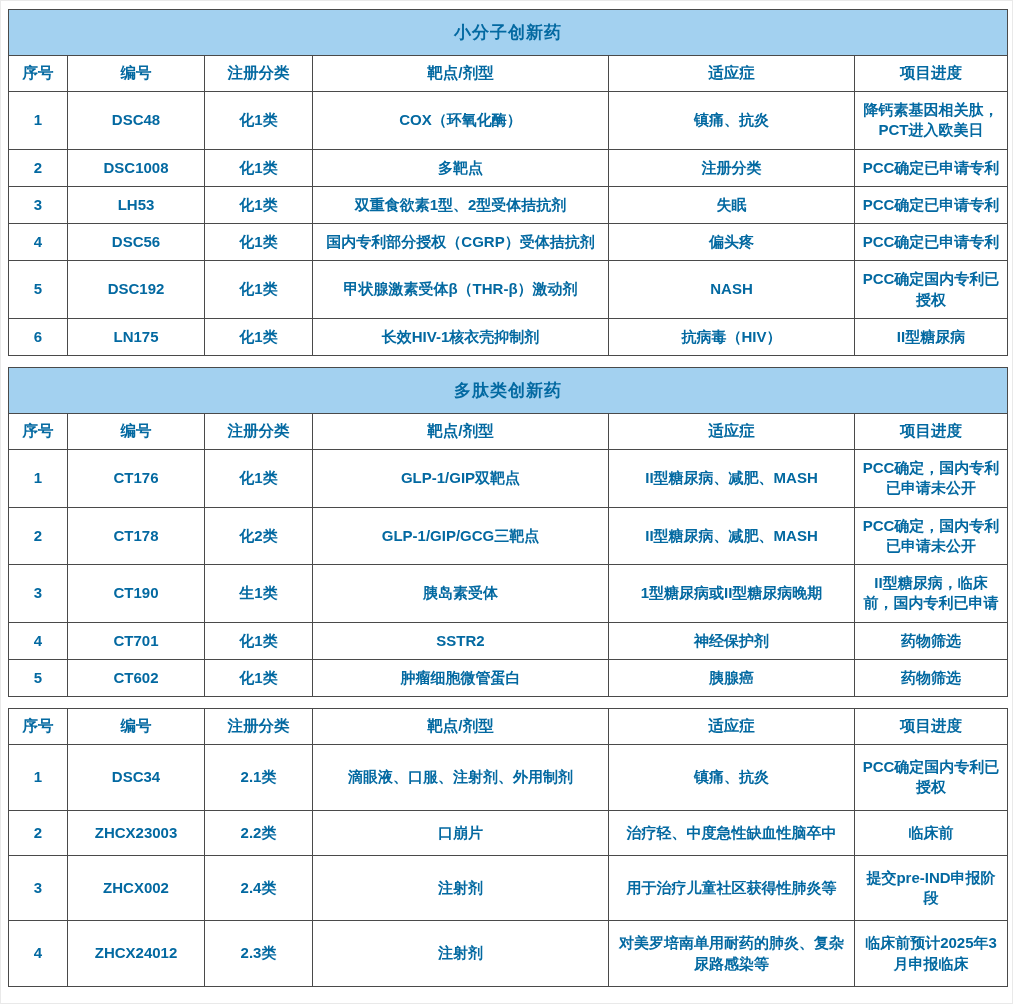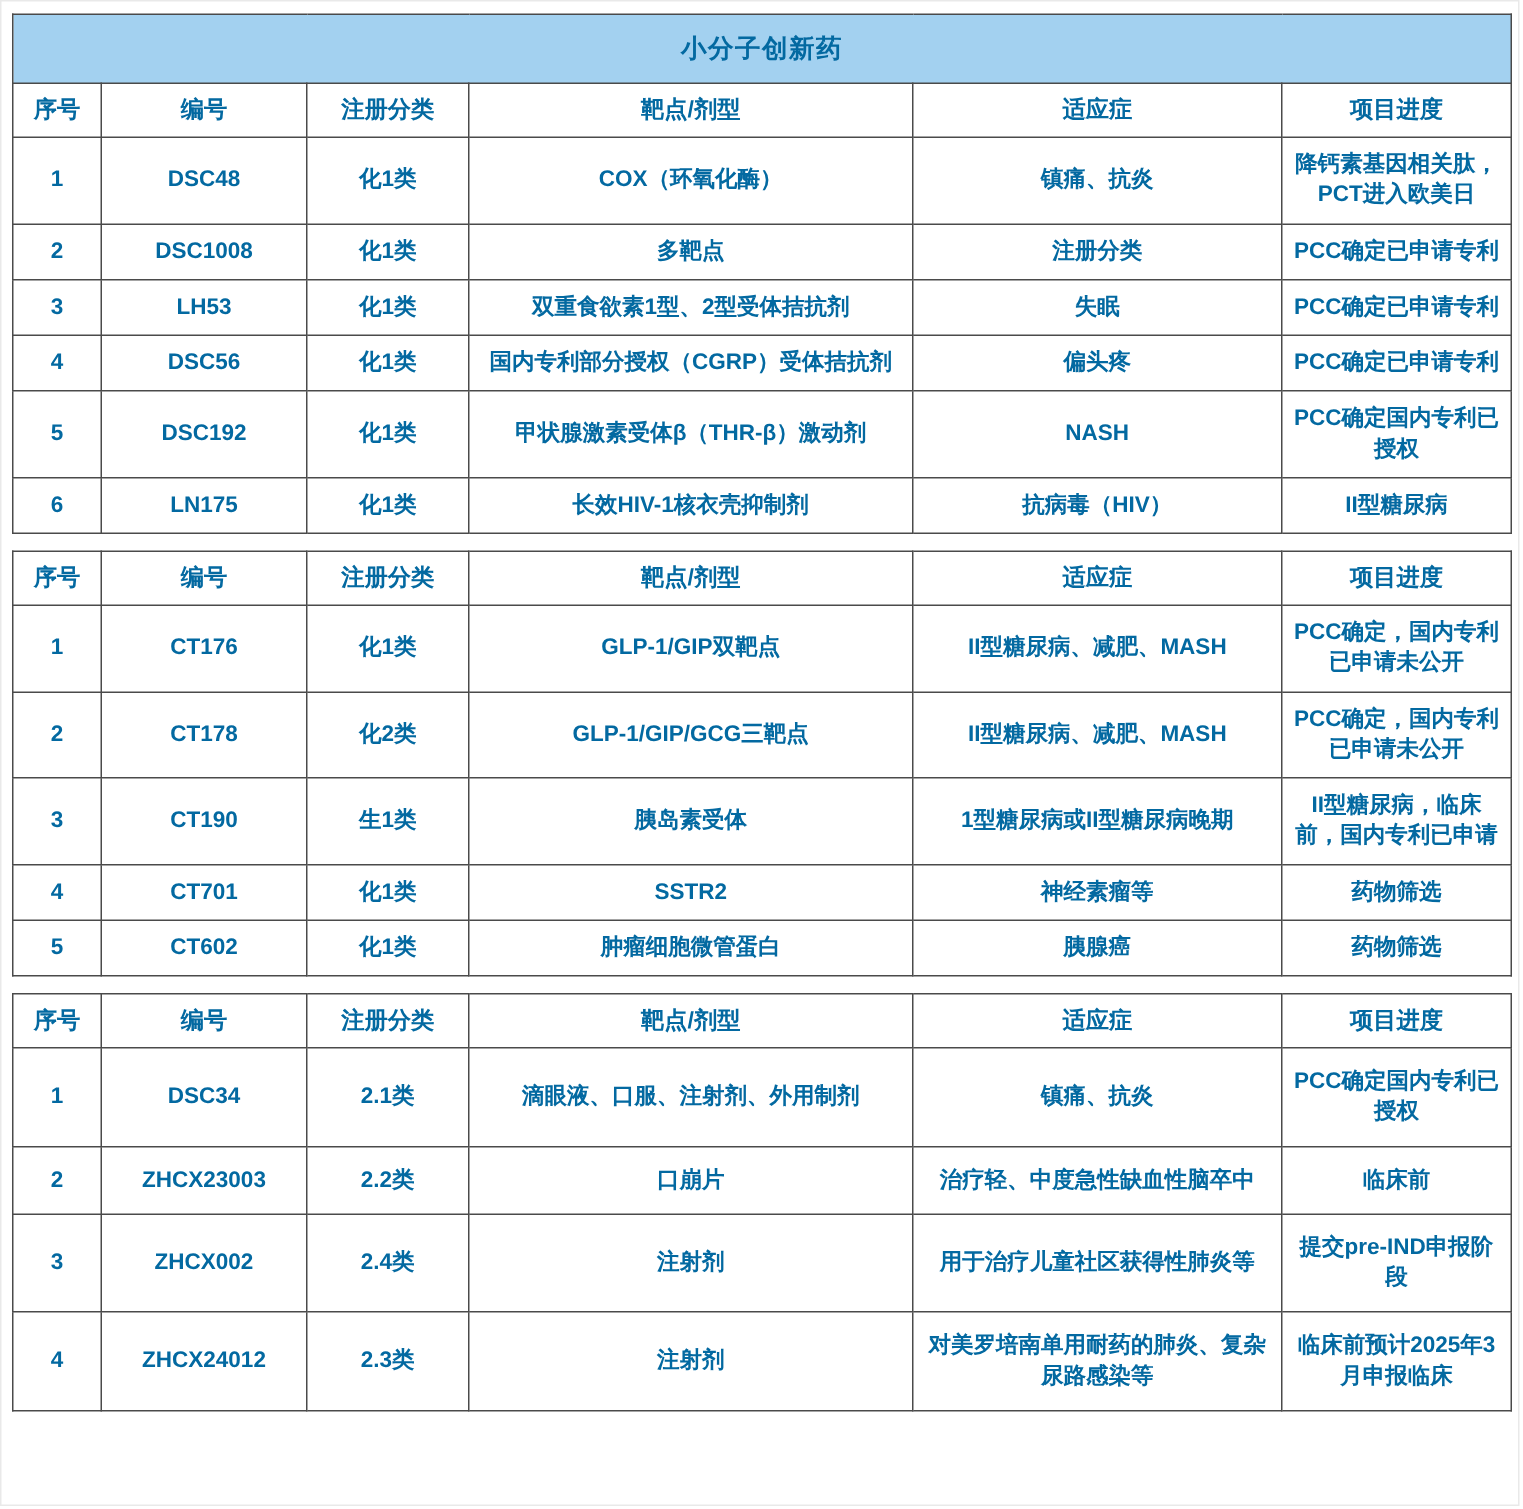--- a/index.html
+++ b/index.html
@@ -133,20 +133,23 @@
     <colgroup>
       <col style="width:59px">
         <col style="width:137px">
         <col style="width:108px">
       <col style="width:296px">
         <col style="width:246px">
         <col style="width:153px">
     </colgroup>
     <thead>
       <tr>
+        <th class="title-cell" colspan="6">多肽类创新药</th>
+      </tr>
+      <tr>
         <th class="col-head">序号</th>
         <th class="col-head">编号</th>
         <th class="col-head">注册分类</th>
         <th class="col-head">靶点/剂型</th>
         <th class="col-head">适应症</th>
         <th class="col-head">项目进度</th>
       </tr>
     </thead>
     <tbody>
       <tr>
@@ -171,21 +174,21 @@
         <td>生1类</td>
         <td>胰岛素受体</td>
         <td>1型糖尿病或II型糖尿病晚期</td>
         <td>II型糖尿病，临床前，国内专利已申请</td>
       </tr>
       <tr>
         <td>4</td>
         <td>CT701</td>
         <td>化1类</td>
         <td>SSTR2</td>
-        <td>神经素瘤等</td>
+        <td>神经保护剂</td>
         <td>药物筛选</td>
       </tr>
       <tr>
         <td>5</td>
         <td>CT602</td>
         <td>化1类</td>
         <td>肿瘤细胞微管蛋白</td>
         <td>胰腺癌</td>
         <td>药物筛选</td>
       </tr>

